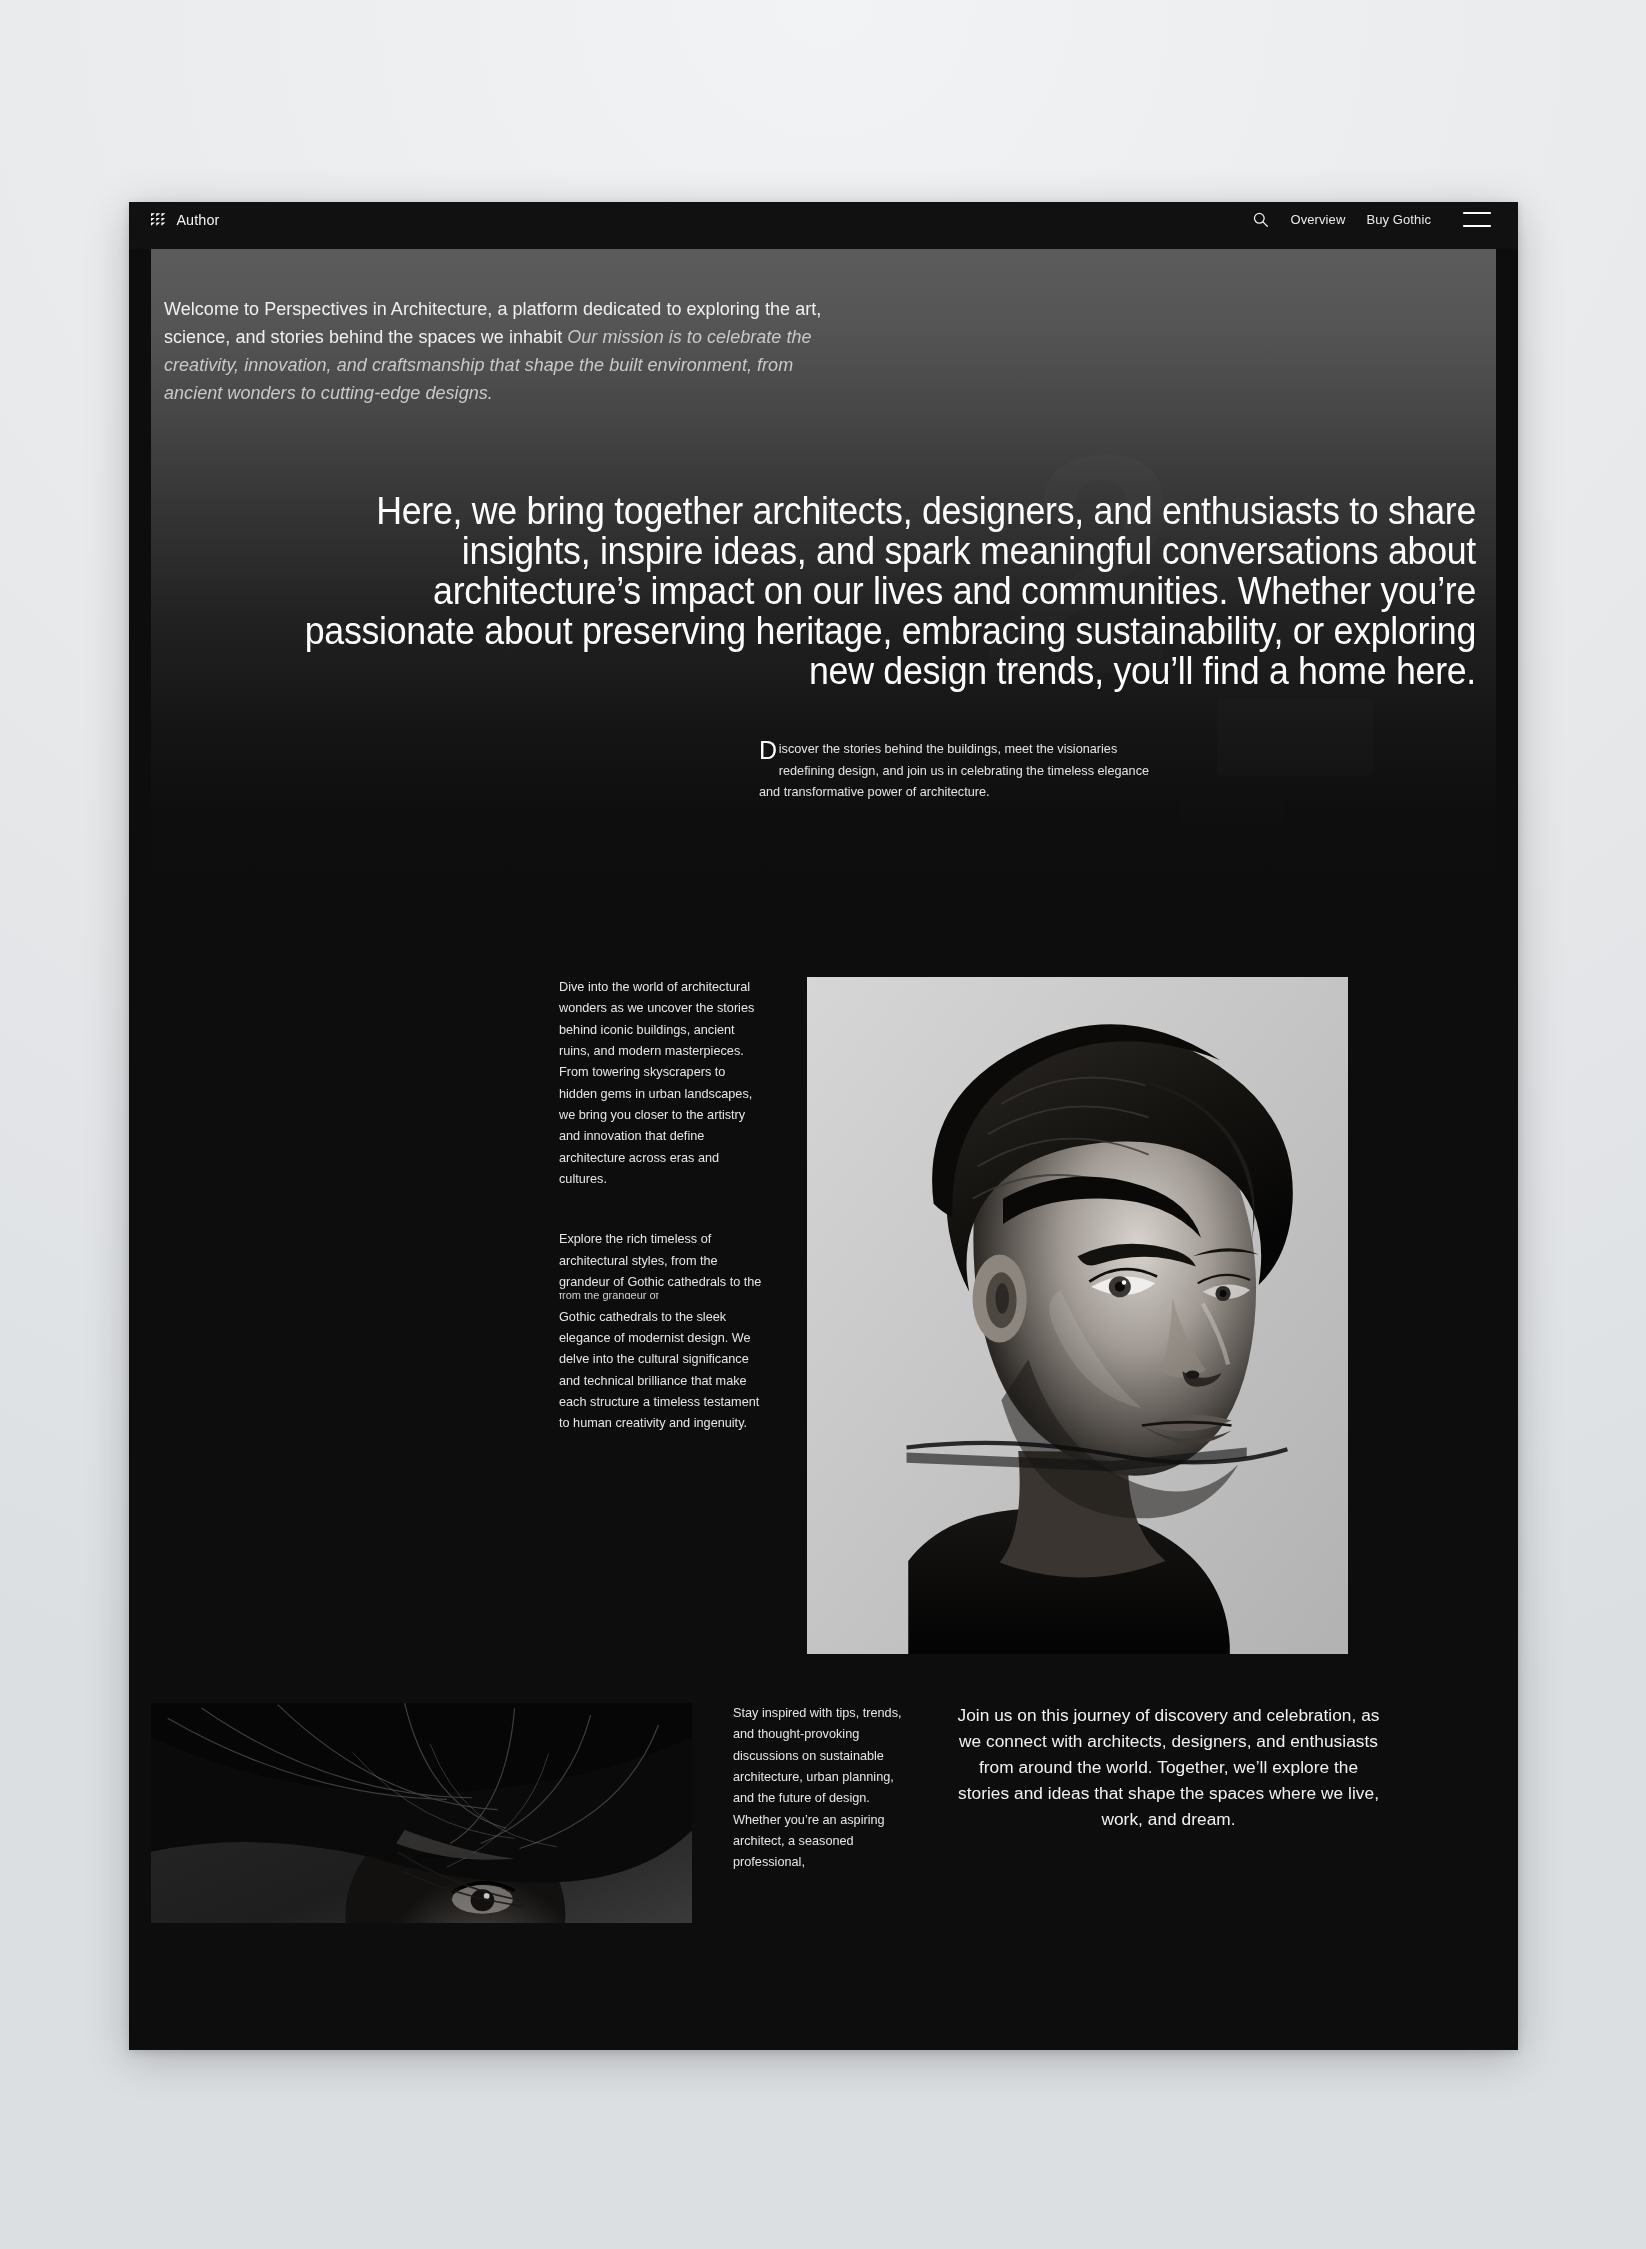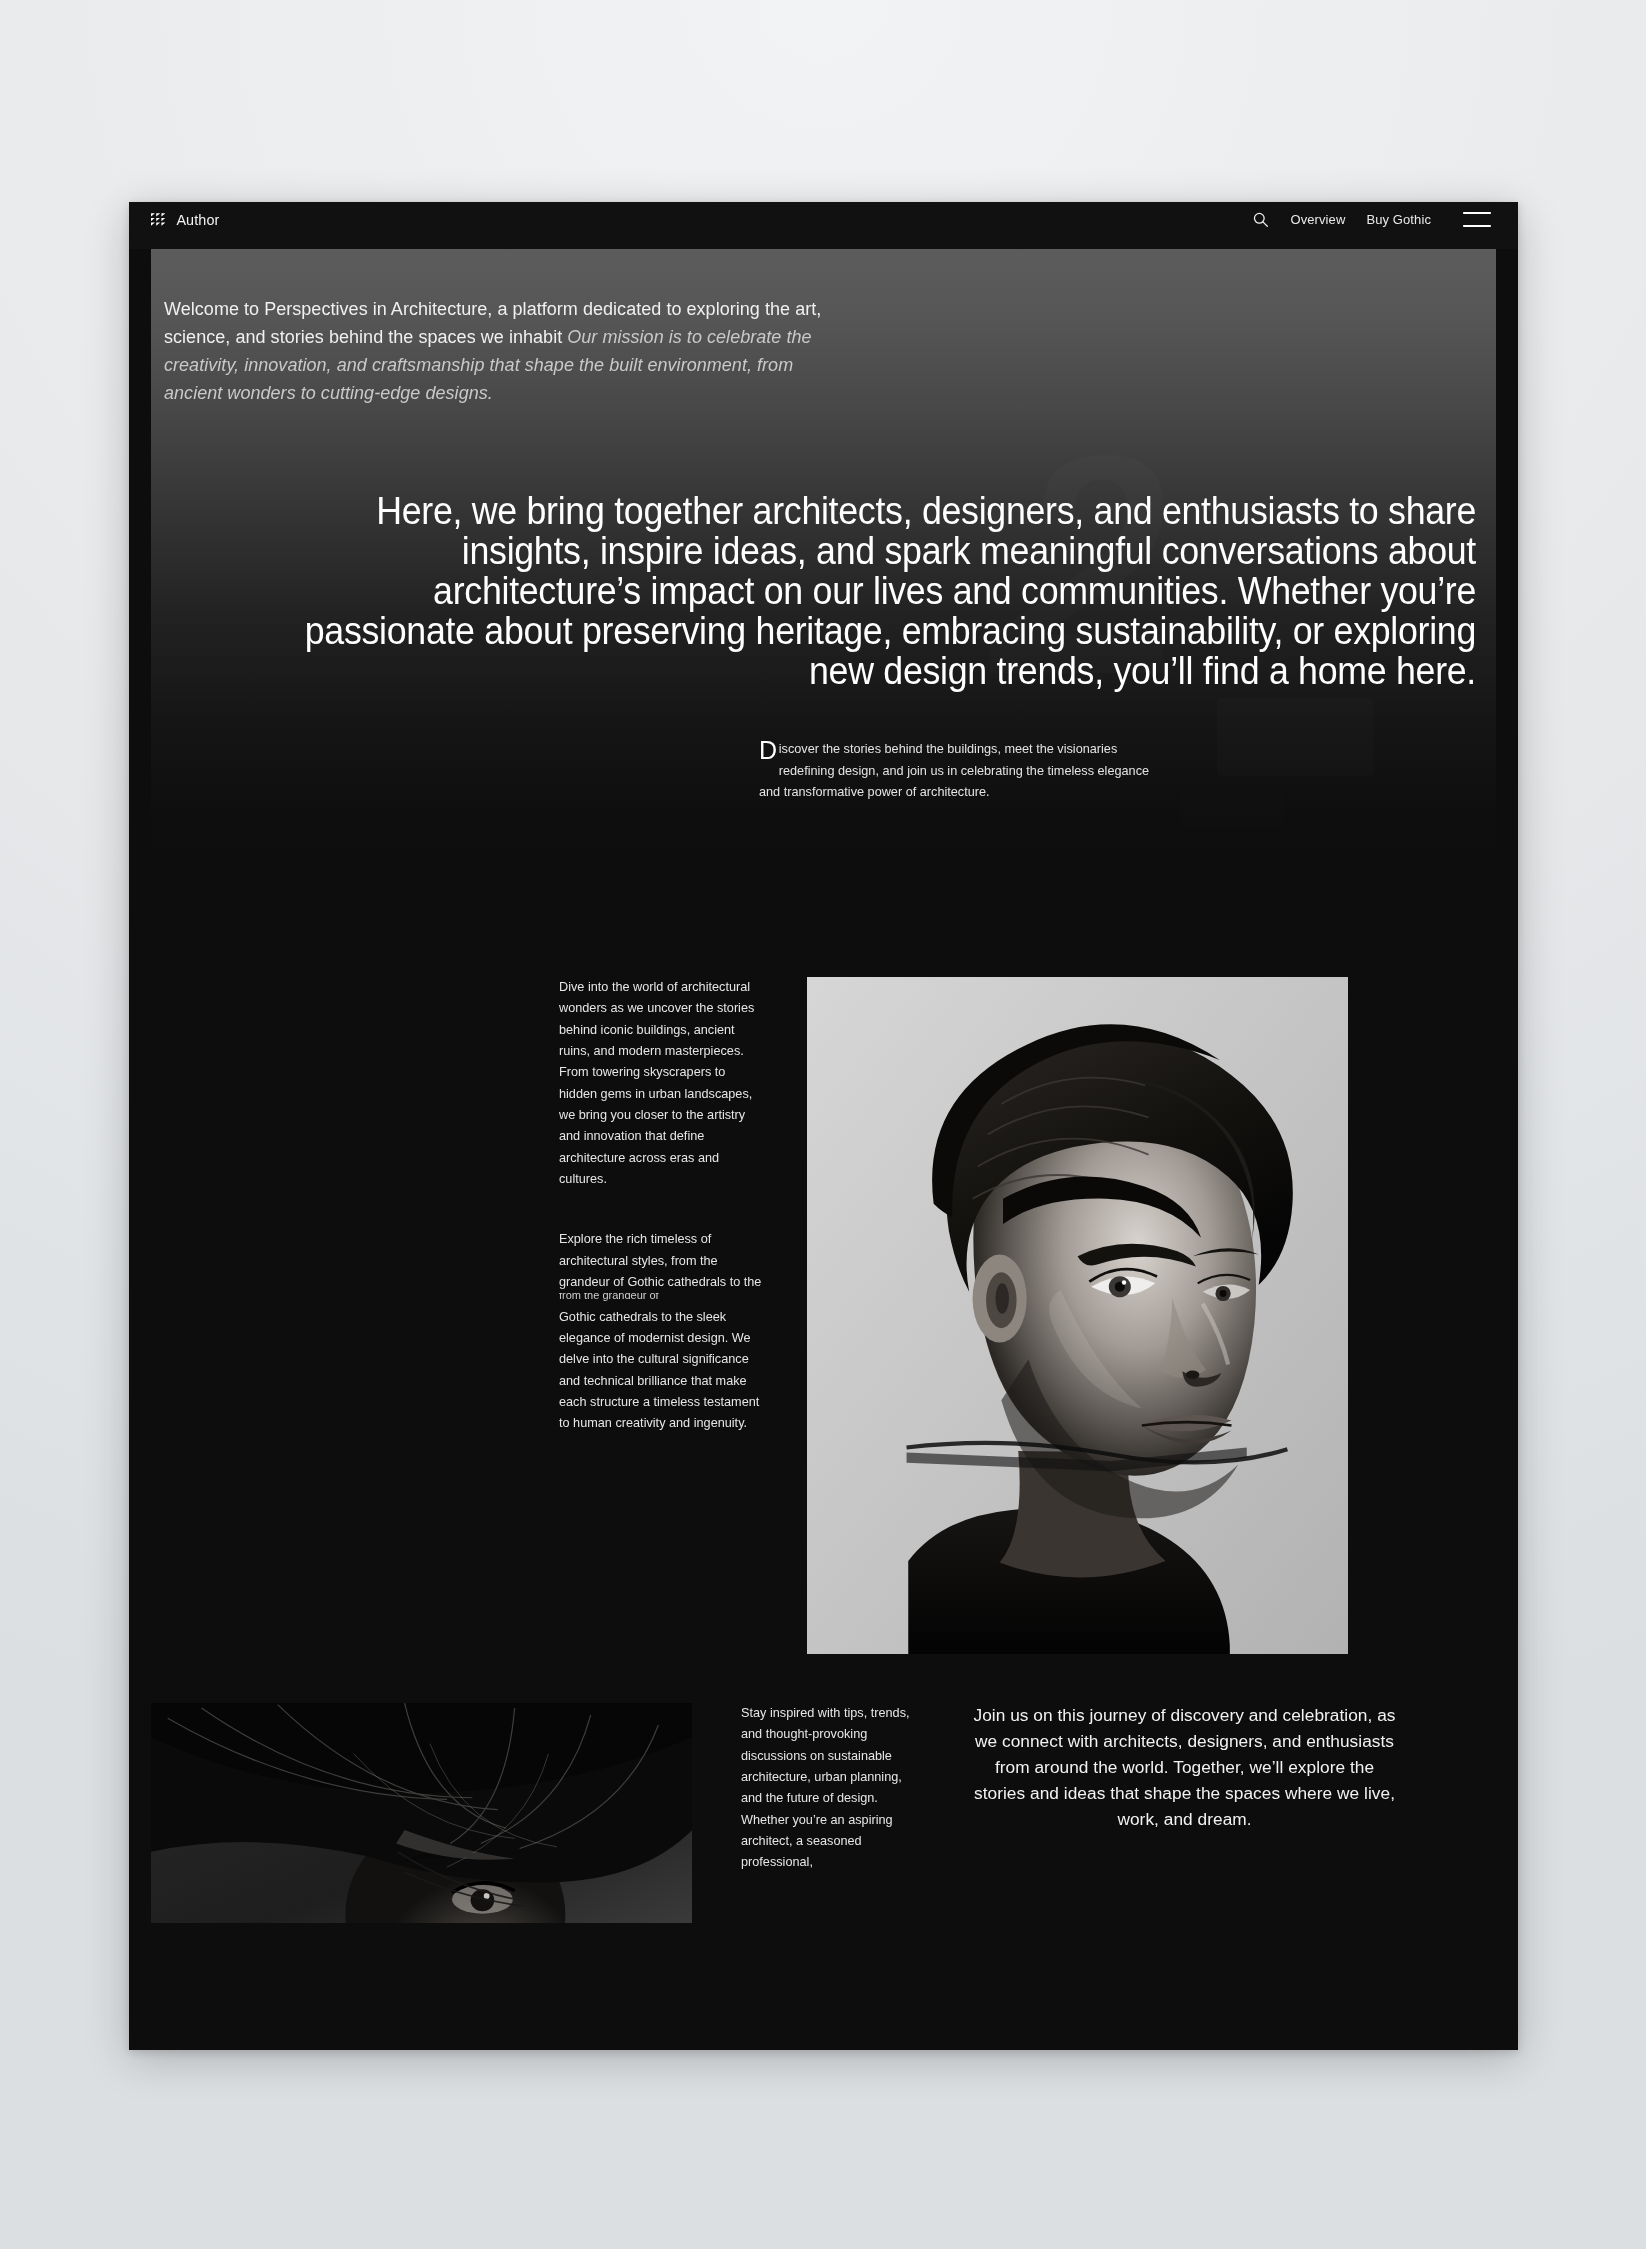--- a/index.html
+++ b/index.html
@@ -179,21 +179,20 @@
     overflow:hidden;
     background:#bdbdbd;
   }
 
   
   .bottom{
     position:relative;
     margin:49px 0 0 0;
     display:flex;
     align-items:flex-start;
-    gap:8px;
   }
   .bottom-img{
     margin-left:22px;
     width:541px; height:220px;
     flex:none;
     overflow:hidden;
     background:#0a0a0a;
     position:relative;
   }
   .bottom-mid{

